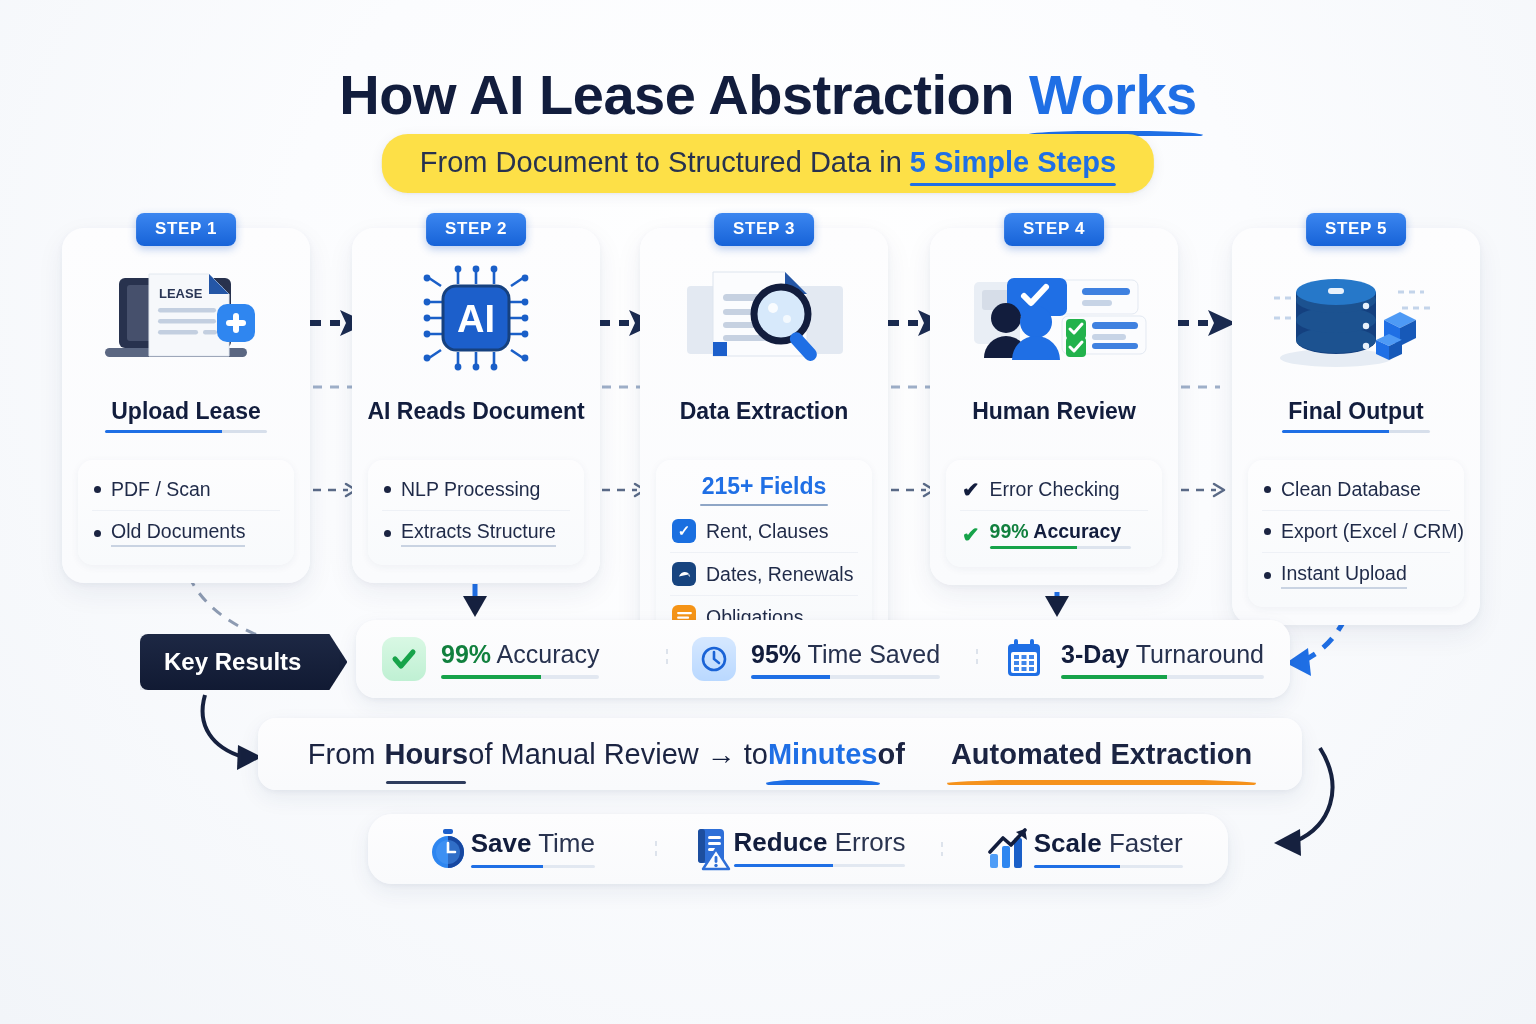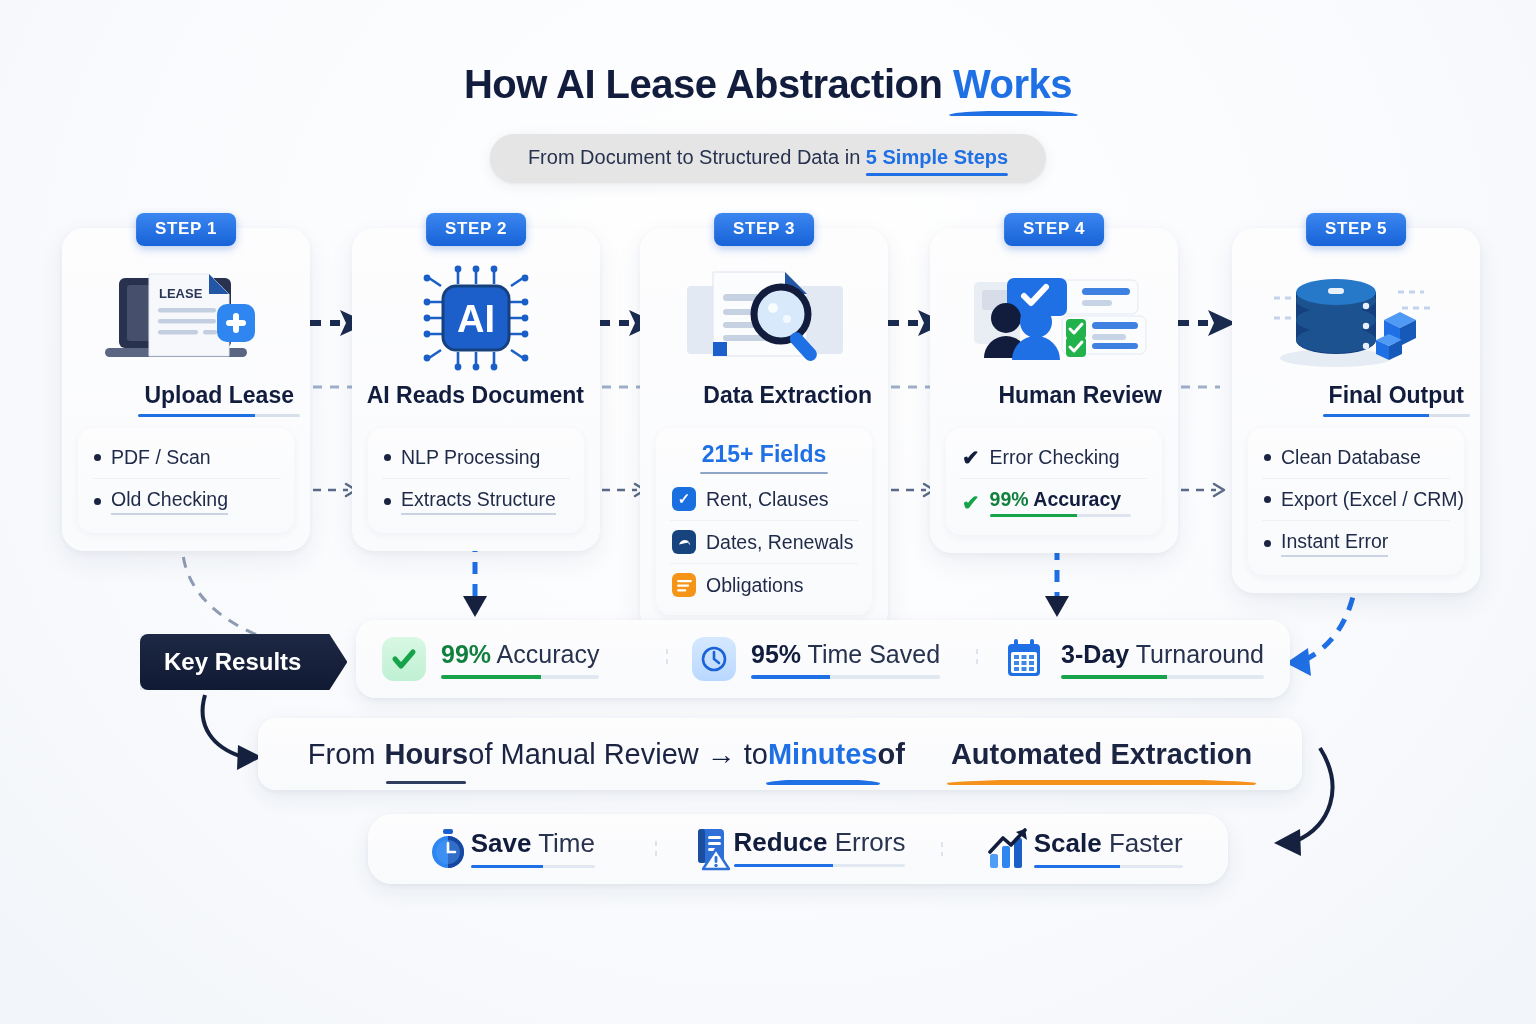--- a/index.html
+++ b/index.html
@@ -10,54 +10,54 @@
     position: relative;
     overflow: hidden;
     color: #16203c;
   }
   #stage { position: absolute; inset: 0; }
 
   
   .title {
     position: absolute; left: 0; right: 0; top: 62px;
     text-align: center;
-    font-size: 40px; font-weight: 800; letter-spacing: -0.5px;
+    font-size: 56px; font-weight: 800; letter-spacing: -0.5px;
     color: #121d3d; white-space: nowrap;
   }
   .title .hl { color: #1f6fe5; position: relative; display: inline-block; }
   .title .hl::after {
     content: ""; position: absolute; left: -4px; right: -6px; bottom: -9px; height: 5px;
     border-radius: 4px;
     background: #1f6fe5;
     clip-path: ellipse(52% 110% at 50% 100%);
   }
 
   .subtitle-pill {
     position: absolute; left: 50%; transform: translateX(-50%); top: 134px;
-    background: #e5e5e5;
+    background: #fde047;
     border-radius: 26px;
     padding: 12px 38px 14px;
     box-shadow: 0 3px 14px rgba(25,45,90,.07), 0 1px 3px rgba(25,45,90,.05);
-    font-size: 20px; color: #27324f; white-space: nowrap; font-weight: 500;
+    font-size: 29px; color: #27324f; white-space: nowrap; font-weight: 500;
   }
   .subtitle-pill .hl { color: #1f6fe5; font-weight: 800; position: relative; display:inline-block; }
   .subtitle-pill .hl::after {
     content: ""; position: absolute; left: 0; right: 0; bottom: -7px; height: 3px;
     background: #1f6fe5; border-radius: 3px;
   }
 
   
   .step-card {
     position: absolute;
     width: 248px;
     background: linear-gradient(180deg,#fdfdfe 0%, #fafbfd 100%);
     border-radius: 22px;
     box-shadow: 0 10px 28px rgba(30,50,95,.065), 0 2px 6px rgba(30,50,95,.05);
     padding: 34px 16px 18px;
-    display: flex; flex-direction: column; align-items: flex-end;
+    display: flex; flex-direction: column; align-items: center; gap: 16px;
   }
   .step-badge {
     position: absolute; top: -15px; left: 50%; transform: translateX(-50%);
     background: linear-gradient(180deg,#3b86f0 0%, #1763d8 100%);
     color: #fff; font-size: 17px; font-weight: 700; letter-spacing: .6px;
     padding: 6px 19px 7px; border-radius: 8px;
     box-shadow: 0 3px 9px rgba(25,90,200,.3);
     white-space: nowrap;
   }
   .step-art { height: 112px; width: 100%; display:flex; align-items:center; justify-content:center; }
@@ -283,21 +283,21 @@
       </svg>
     </div>
     <div class="step-title ul">Upload Lease</div>
     <div class="bullets">
       <div class="brow">
         <span class="dot"></span>
         <span class="txt">PDF / Scan</span>
       </div>
       <div class="brow under">
         <span class="dot"></span>
-        <span class="txt">Old Checking</span>
+        <span class="txt">Old Documents</span>
       </div>
     </div>
   </div>
 
   <div class="step-card" style="left:352px; top:228px;">
     <div class="step-badge">STEP 2</div>
     <div class="step-art">
       <svg width="150" height="108" viewBox="0 0 150 108">
         <g stroke="#1a5fc8" stroke-width="2.6" fill="none">
           <path d="M75 6 v14 M57 6 v14 M93 6 v14"></path>
@@ -465,21 +465,21 @@
       <div class="brow">
         <span class="dot"></span>
         <span class="txt">Clean Database</span>
       </div>
       <div class="brow">
         <span class="dot"></span>
         <span class="txt">Export (Excel / CRM)</span>
       </div>
       <div class="brow under">
         <span class="dot"></span>
-        <span class="txt">Instant Error</span>
+        <span class="txt">Instant Upload</span>
       </div>
     </div>
   </div>
 
   <div class="key-tag">Key Results</div>
 
   <div class="results-bar">
     <div class="result">
       <span class="ricon green">
         <svg width="26" height="26" viewBox="0 0 26 26">

